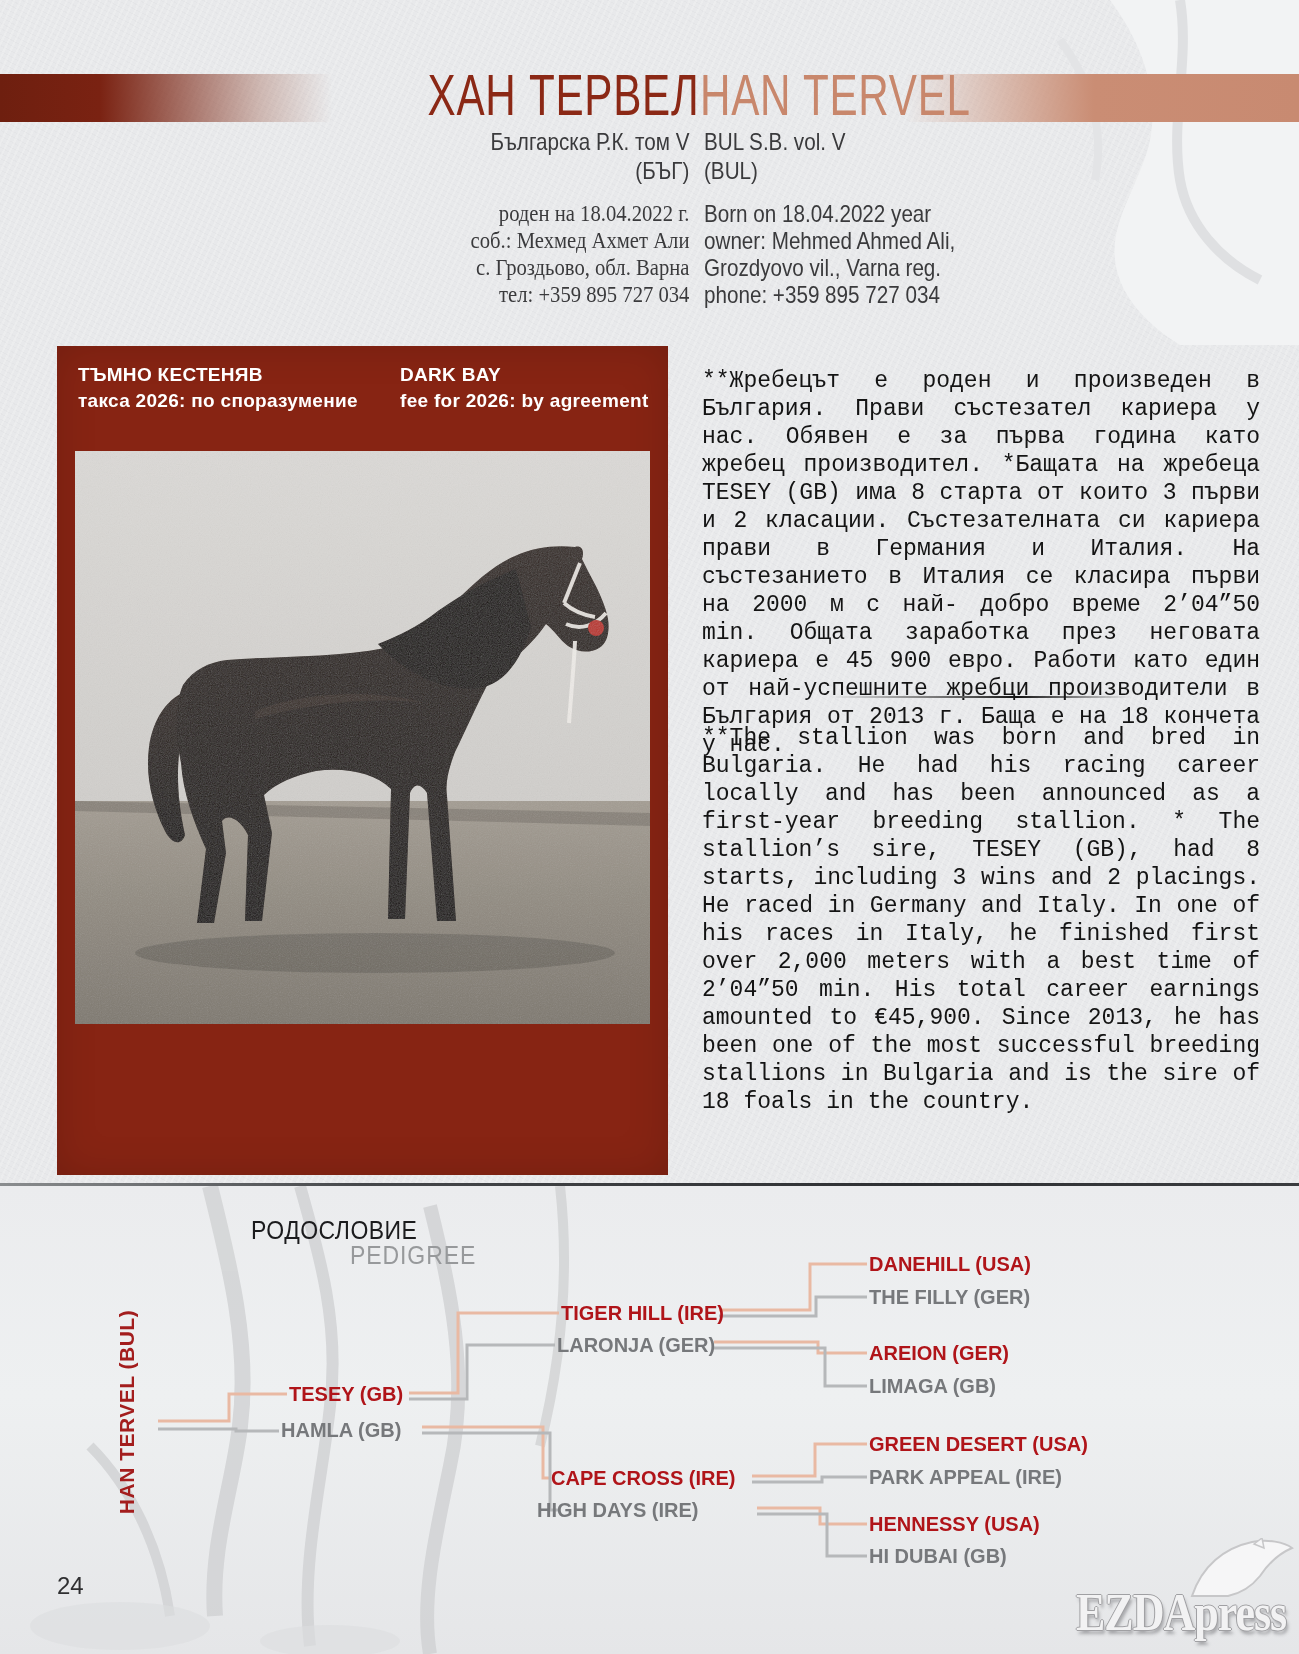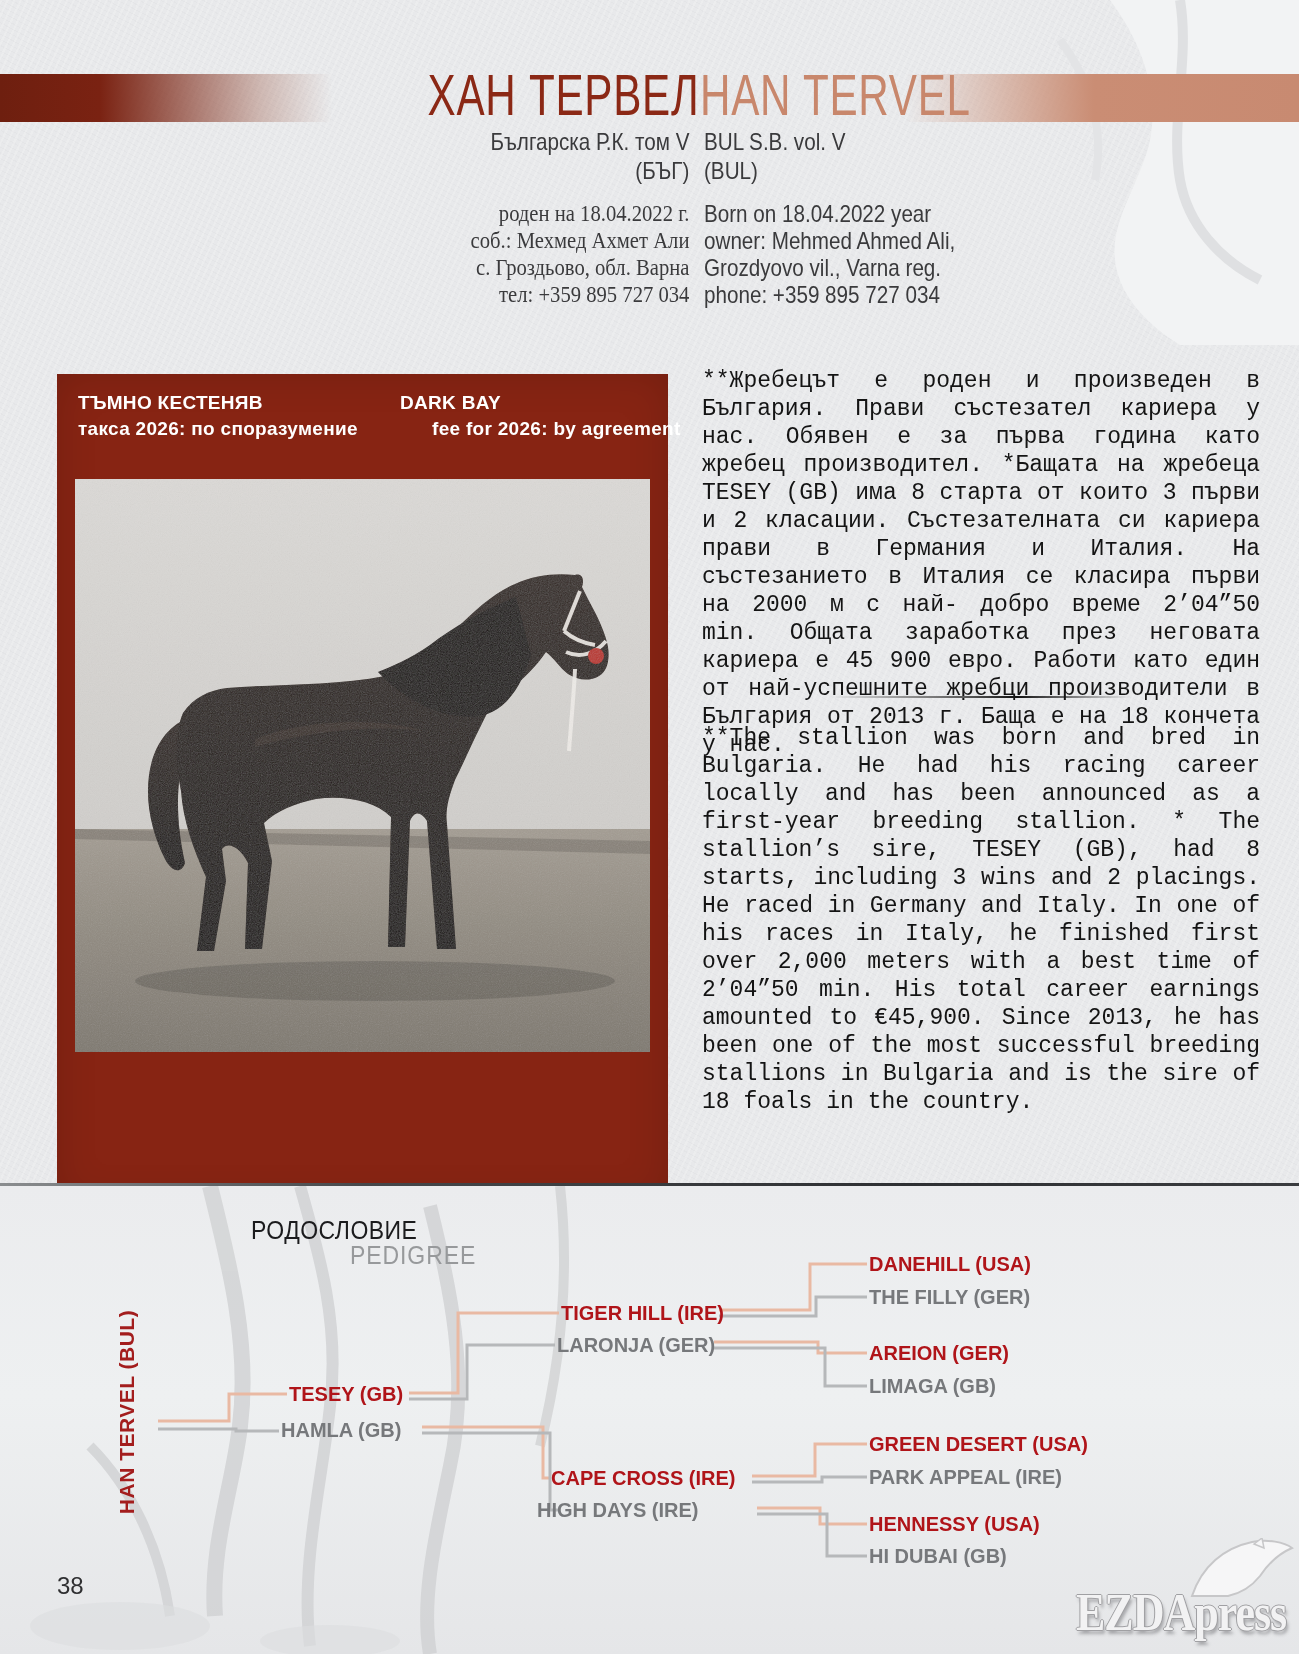--- a/index.html
+++ b/index.html
@@ -21,25 +21,25 @@
   .title-en{left:700px;color:#c8876c;transform:scaleX(.74);transform-origin:left center;}
   .cond-r,.cond-l{display:block;white-space:nowrap;font-size:24px;color:#3a3a3c;line-height:29px;}
   .cond-r{transform:scaleX(.86);transform-origin:right center;}
   .cond-l{transform:scaleX(.86);transform-origin:left center;}
   .studbook-bg{position:absolute;right:649px;top:127px;text-align:right;}
   .studbook-en{position:absolute;left:704px;top:127px;text-align:left;}
   .info-bg{position:absolute;right:649px;top:200px;text-align:right;font-family:Liberation Serif, serif;}
   .info-en{position:absolute;left:704px;top:200px;text-align:left;}
   .info-bg .cond-r,.info-en .cond-l{line-height:27px;}
   
-  .card{position:absolute;left:57px;top:374px;width:611px;height:829px;background:#872413;
+  .card{position:absolute;left:57px;top:346px;width:611px;height:829px;background:#872413;
         box-shadow:inset 0 0 40px rgba(0,0,0,.15);}
   .card-cap{position:absolute;color:#fff;font-weight:700;font-size:19px;letter-spacing:.3px;white-space:nowrap;}
   .c11{left:21px;top:18px;} .c12{left:21px;top:44px;}
-  .c21{left:343px;top:18px;} .c22{left:343px;top:44px;margin-left:32px;}
+  .c21{left:343px;top:18px;} .c22{left:343px;top:44px;}
   .photo{position:absolute;left:18px;top:105px;width:575px;height:573px;background:#d5d3d0;}
   .stud-text{position:absolute;left:26px;top:700px;width:562px;color:#fff;font-style:italic;
         font-size:20px;line-height:28.5px;font-weight:300;}
   .stud-text b{font-style:italic;font-weight:700;}
   
   .desc{position:absolute;left:702px;width:558px;color:#141414;
         font-family:Liberation Mono, monospace;font-size:23px;line-height:28px;text-align:justify;}
   .desc-bg{top:367px;} .desc-en{top:724px;}
   .divider{position:absolute;left:831px;top:696px;width:300px;height:2px;
         background:linear-gradient(to right,rgba(130,130,130,0),#9a9a9a 22%,#5a5a5a 45%,#121212 62%,rgba(110,110,110,0) 100%);}
@@ -220,21 +220,21 @@
   <div class="node dam  n-high">HIGH DAYS (IRE)</div>
   <div class="node sire n-danehill">DANEHILL (USA)</div>
   <div class="node dam  n-filly">THE FILLY (GER)</div>
   <div class="node sire n-areion">AREION (GER)</div>
   <div class="node dam  n-limaga">LIMAGA (GB)</div>
   <div class="node sire n-green">GREEN DESERT (USA)</div>
   <div class="node dam  n-park">PARK APPEAL (IRE)</div>
   <div class="node sire n-hennessy">HENNESSY (USA)</div>
   <div class="node dam  n-hidubai">HI DUBAI (GB)</div>
 
-  <div class="page-num">38</div>
+  <div class="page-num">24</div>
   <div class="logo">
     <svg style="position:absolute;left:118px;top:-6px;width:110px;height:60px;" viewBox="0 0 110 60">
       <path d="M8,58 C18,28 40,10 68,4 C84,1 100,4 108,10 C94,16 84,26 76,38 C68,48 58,55 44,58 Z" fill="#f6f6f7" stroke="#c7c7c9" stroke-width="2"></path>
       <path d="M70,6 L78,0 L80,10 Z" fill="#f6f6f7" stroke="#c7c7c9" stroke-width="1.5"></path>
     </svg>
     <div class="logo-text">EZDApress</div>
   </div>
 
 </div>
 

